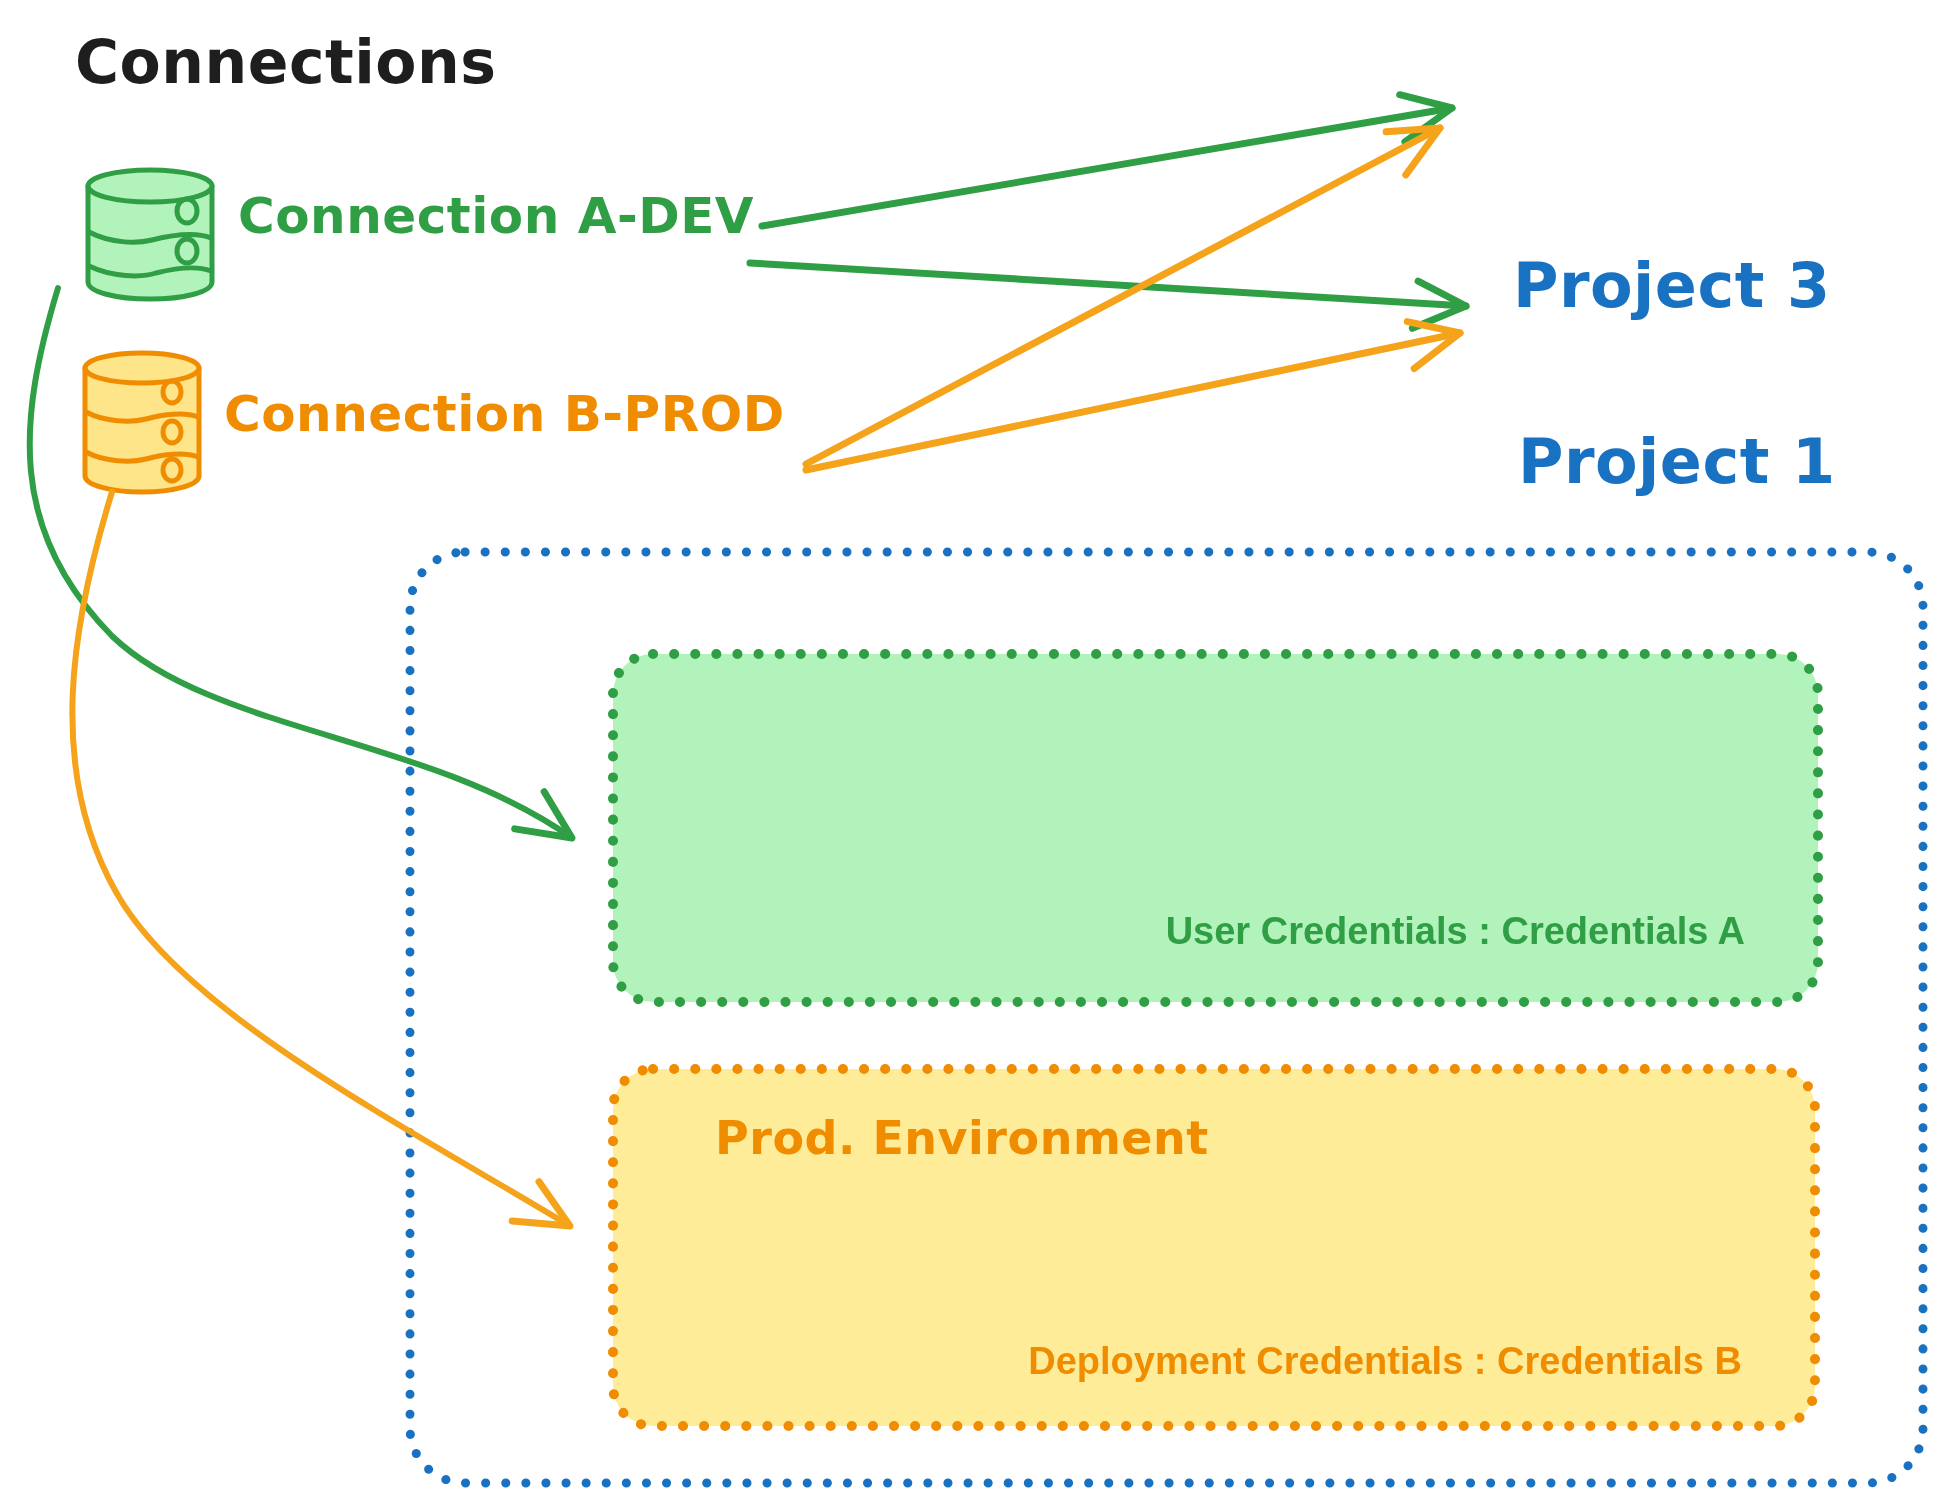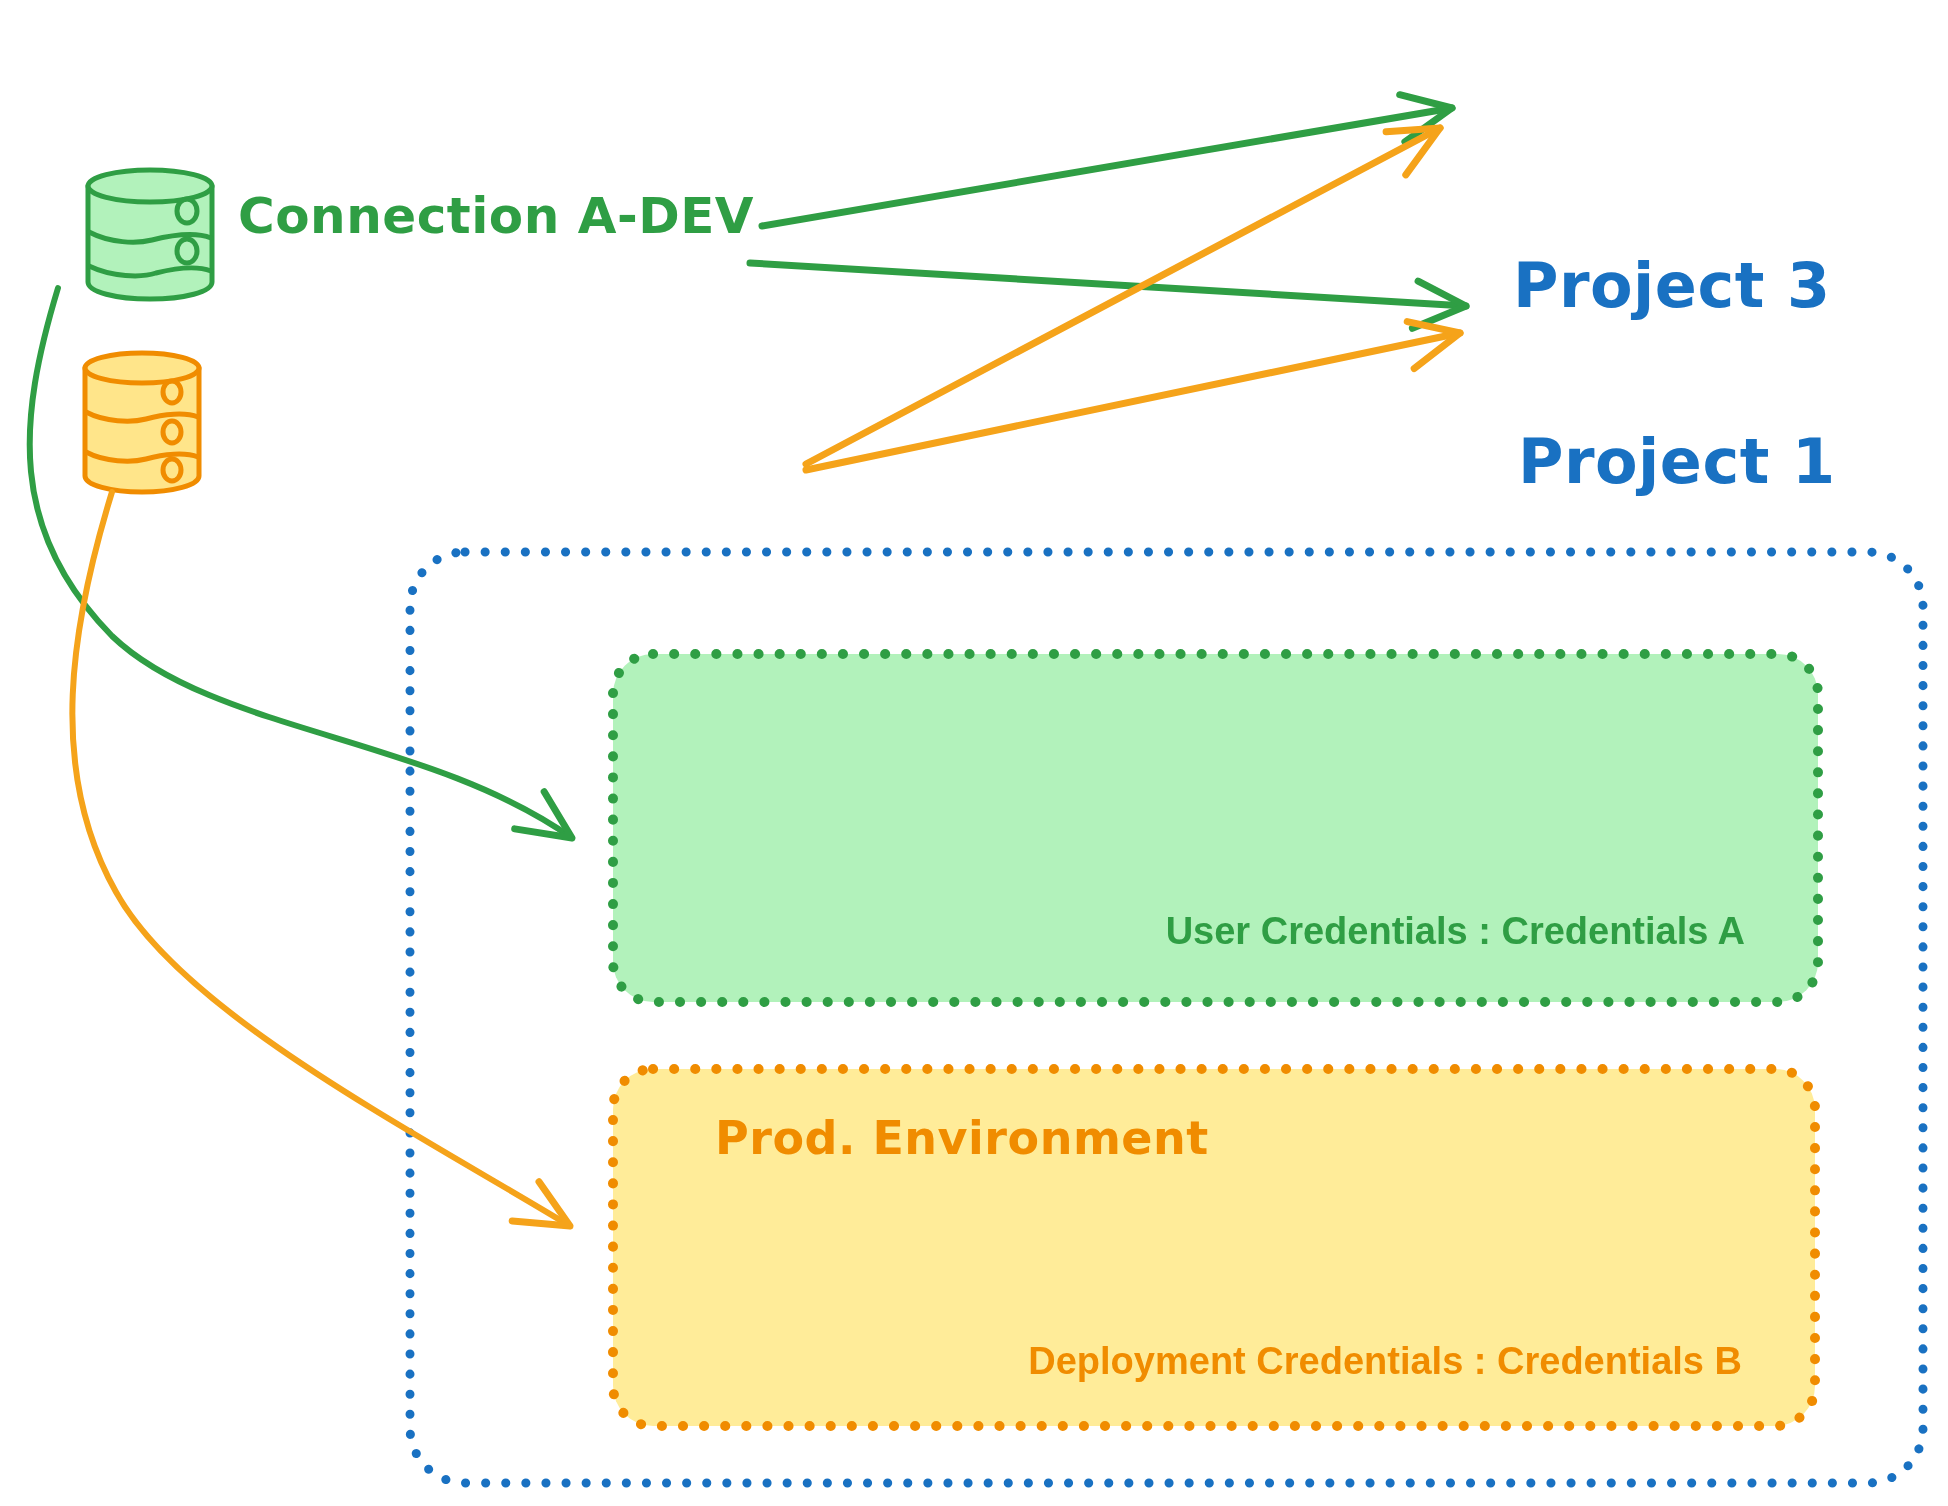--- a/index.html
+++ b/index.html
@@ -84,23 +84,25 @@
         <path d="M1405.8,174.9 L1440,128 L1386.1,131.7" class="head" stroke-width="7" style="stroke: var(--c-orange-arrow);"></path>
         <line x1="806" y1="470" x2="1460" y2="333" stroke-width="7" class="shaft" style="stroke: var(--c-orange-arrow);"></line>
         <path d="M1414.2,368.6 L1460,333 L1407.2,321.6" class="head" stroke-width="7" style="stroke: var(--c-orange-arrow);"></path>
         <path d="M58,288 C18,420 8,530 112,636 C212,732 428,736 572,838" stroke-width="6" class="shaft" style="stroke: var(--c-green);"></path>
         <path d="M514.7,828.9 L572,838 L544.2,791.7" class="head" stroke-width="7" style="stroke: var(--c-green);"></path>
         <path d="M112,492 C72,622 46,768 116,892 C182,1012 408,1128 570,1226" stroke-width="6" class="shaft" style="stroke: var(--c-orange-arrow);"></path>
         <path d="M512.2,1220.9 L570,1226 L539.0,1181.8" class="head" stroke-width="7" style="stroke: var(--c-orange-arrow);"></path>
       </g>
   </svg>
 
+  <div class="label c-black" style="left:75px;top:28px;font-size:60px;">Connections</div>
 
   <div class="label c-green" style="left:238px;top:188px;font-size:50px;">Connection A-DEV</div>
 
+  <div class="label c-orange" style="left:224px;top:386px;font-size:50px;">Connection B-PROD</div>
 
 
   <div class="label c-blue" style="left:1513px;top:250px;font-size:62px;">Project 3</div>
 
   <div class="label c-blue" style="left:1518px;top:426px;font-size:62px;">Project 1</div>
 
 
   <div class="label mono c-green" style="right:203px;top:910px;font-size:38px;">User Credentials : Credentials A</div>
 
   <div class="label c-orange" style="left:715px;top:1112px;font-size:46px;">Prod. Environment</div>

